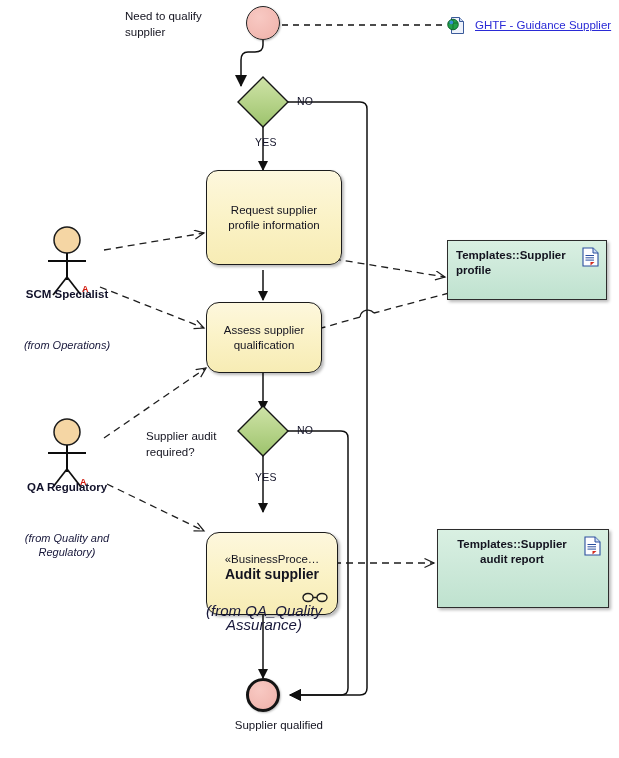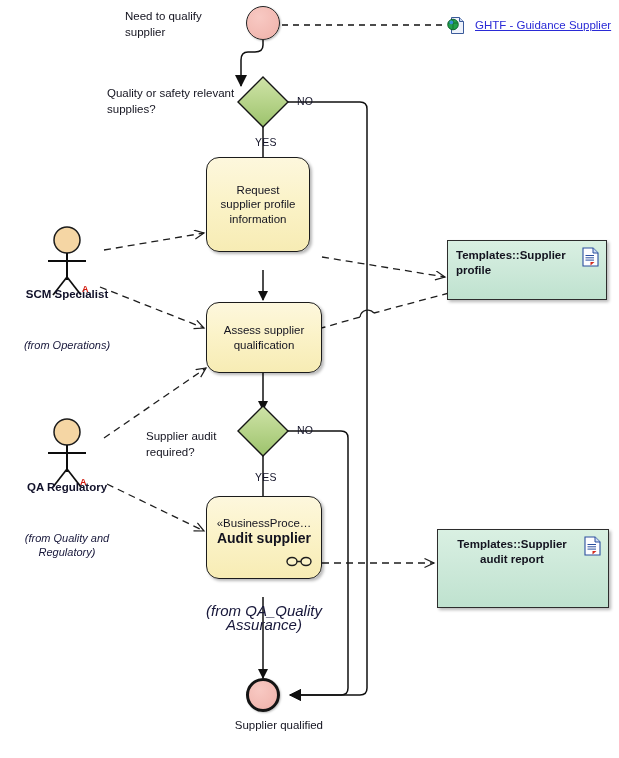--- a/index.html
+++ b/index.html
@@ -243,41 +243,40 @@
     <svg width="18" height="19" viewBox="0 0 18 19">
       <path d="M4.5,1.5 h8 l4,4 v12 h-12 z" fill="#eef2fb" stroke="#3a5a9a" stroke-width="1"></path>
       <path d="M12.5,1.5 v4 h4" fill="#c8d6ee" stroke="#3a5a9a" stroke-width="1"></path>
       <circle cx="6" cy="8.5" r="5.3" fill="#22a04a" stroke="#0c5c2a" stroke-width="0.9"></circle>
       <path d="M1.2,7 h9.6 M6,3.3 v10.4" stroke="#0c5c2a" stroke-width="0.7" fill="none"></path>
       <circle cx="4.3" cy="6.4" r="1.9" fill="#3a8fe0" opacity="0.95"></circle>
     </svg>
   </div>
   <div class="link-text" style="left:475px; top:19px;">GHTF - Guidance Supplier</div>
 
-  <div class="lbl" style="left:107px; top:85px; width:130px; line-height:16px;">Quality or safety relevant supplies?</div>
   <div class="branch-lbl" style="left:297px; top:95px;">NO</div>
   <div class="branch-lbl" style="left:255px; top:136px;">YES</div>
 
-  <div class="node activity" style="left:206px; top:157px; width:104px; height:95px;">
+  <div class="node activity" style="left:206px; top:170px; width:136px; height:95px;border-radius:12px;">
     <div class="inner">
       <span class="act-plain">Request supplier profile information</span>
     </div>
   </div>
 
   <div class="node activity" style="left:206px; top:302px; width:116px; height:71px;">
     <div class="inner">
       <span class="act-plain">Assess supplier qualification</span>
     </div>
   </div>
 
   <div class="lbl" style="left:146px; top:428px; width:92px; line-height:16px;">Supplier audit required?</div>
   <div class="branch-lbl" style="left:297px; top:424px;">NO</div>
   <div class="branch-lbl" style="left:255px; top:471px;">YES</div>
 
-  <div class="node activity" style="left:206px; top:496px; width:116px; height:83px;">
+  <div class="node activity" style="left:206px; top:532px; width:132px; height:83px;">
     <div class="inner" style="padding-bottom:14px;">
       <span class="stereo">«BusinessProce…</span>
       <span class="act-title">Audit supplier</span>
     </div>
     <span class="subproc-marker">
       <svg width="26" height="11" viewBox="0 0 26 11">
         <line x1="7" y1="5.5" x2="19" y2="5.5" stroke="#1d1d1d" stroke-width="1.5"></line>
         <ellipse cx="6" cy="5.5" rx="5" ry="4" fill="#fbf3c9" stroke="#1d1d1d" stroke-width="1.4"></ellipse>
         <ellipse cx="20" cy="5.5" rx="5" ry="4" fill="#fbf3c9" stroke="#1d1d1d" stroke-width="1.4"></ellipse>
       </svg>

